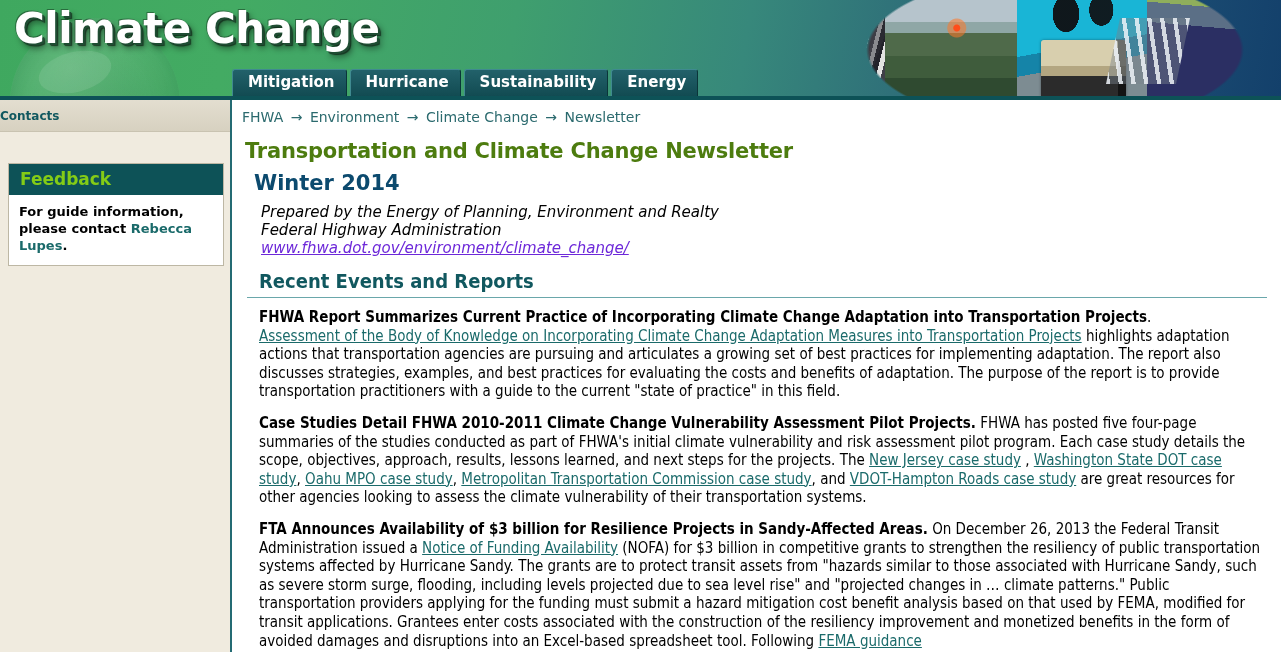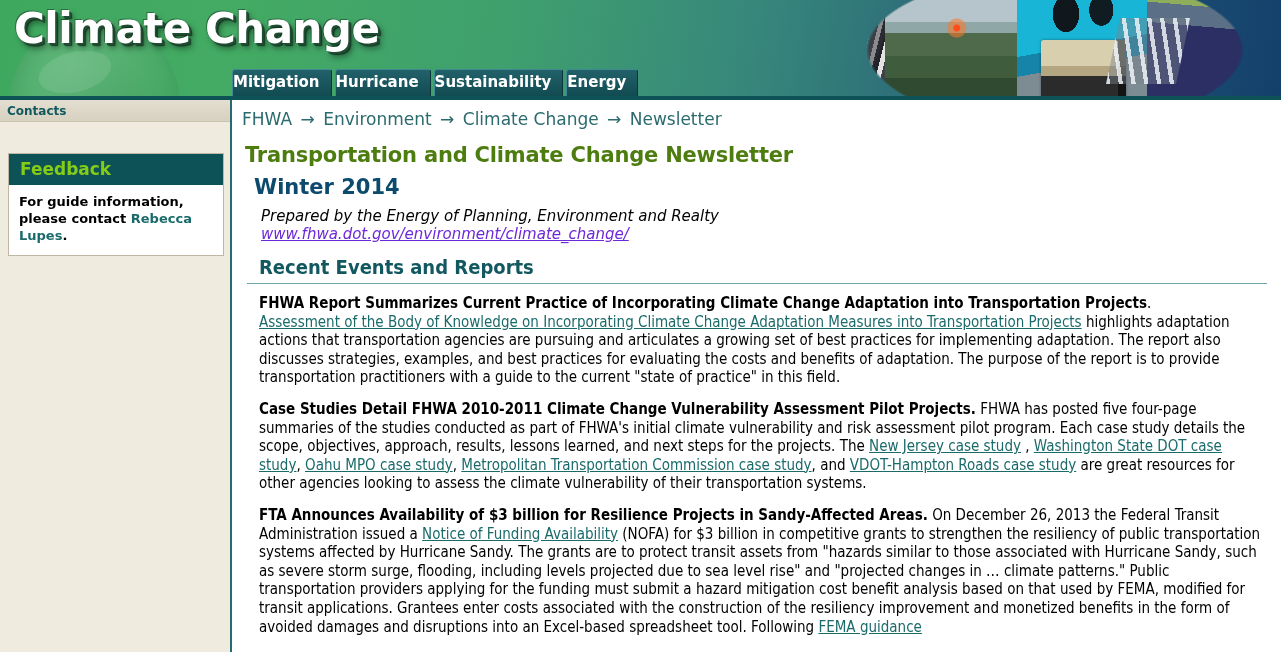--- a/index.html
+++ b/index.html
@@ -111,21 +111,21 @@
   #tabs {
     position: absolute; left: 232px; bottom: 0;
     display: flex; gap: 3px; align-items: flex-end;
     z-index: 5;
   }
   .tab {
     background: linear-gradient(#22616a, #124b52);
     color: #ffffff;
     font-size: 15px; font-weight: bold;
     font-family: "DejaVu Sans", sans-serif;
-    padding: 5px 11px 6px 0;
+    padding: 5px 11px 6px 15px;
     border-top: 1px solid #3f8a90;
     border-left: 1px solid #3f8a90;
     border-right: 1px solid #0a3539;
     border-radius: 3px 3px 0 0;
     line-height: 15px;
     cursor: pointer;
     white-space: nowrap;
   }
 
   
@@ -133,25 +133,24 @@
 
   
   #sidebar {
     width: 232px; height: 552px;
     background: #f0ebdf;
     border-right: 2px solid #246b73;
     box-sizing: border-box;
     position: relative;
   }
   #contacts-bar {
-    height: 22px;
+    height: 32px;
     background: linear-gradient(#e3ded0, #d7d1c0);
     border-bottom: 1px solid #c9c3b1;
     display: flex; align-items: center;
-    padding-left: 7px;
     box-sizing: border-box;
   }
   #contacts-link {
     font-size: 12px; font-weight: bold;
     color: #11585f; cursor: pointer;
     font-family: "DejaVu Sans", sans-serif;
   }
   #feedback-box {
     margin: 31px 6px 0 8px;
     border: 1px solid #bdb7a4;
@@ -175,21 +174,21 @@
 
   
   #content {
     flex: 1; height: 552px;
     background: #ffffff;
     padding: 9px 14px 0 10px;
     box-sizing: border-box;
     overflow: hidden;
   }
   #breadcrumb {
-    font-size: 17px; color: #2b6a6e;
+    font-size: 14px; color: #2b6a6e;
     font-family: "DejaVu Sans", sans-serif;
     margin-bottom: 14px;
   }
   #breadcrumb .crumb { cursor: pointer; }
   #breadcrumb .arrow { color: #2b6a6e; margin: 0 3px; }
 
   #page-title {
     font-size: 21px; font-weight: bold;
     font-family: "DejaVu Sans", sans-serif;
     color: #4d7c0f; margin: 0 0 8px 3px;
@@ -279,20 +278,21 @@
         <span class="crumb">Climate Change</span>
         <span class="arrow">→</span>
         <span class="crumb">Newsletter</span>
       </div>
 
       <h1 id="page-title">Transportation and Climate Change Newsletter</h1>
       <h2 id="issue-title">Winter 2014</h2>
 
       <div id="prepared-by">
         <div>Prepared by the Energy of Planning, Environment and Realty</div>
+        <div>Federal Highway Administration</div>
         <span id="prepared-url">www.fhwa.dot.gov/environment/climate_change/</span>
       </div>
 
       <h3 id="section-heading">Recent Events and Reports</h3>
       <div id="section-rule"></div>
 
       <p class="article"><b>FHWA Report Summarizes Current Practice of Incorporating Climate Change Adaptation into Transportation Projects</b><span>.</span><br><span class="inline-link">Assessment of the Body of Knowledge on Incorporating Climate Change Adaptation Measures into Transportation Projects</span><span> highlights adaptation actions that transportation agencies are pursuing and articulates a growing set of best practices for implementing adaptation. The report also discusses strategies, examples, and best practices for evaluating the costs and benefits of adaptation. The purpose of the report is to provide transportation practitioners with a guide to the current "state of practice" in this field.</span></p>
 
       <p class="article"><b>Case Studies Detail FHWA 2010-2011 Climate Change Vulnerability Assessment Pilot Projects.</b><span> FHWA has posted five four-page summaries of the studies conducted as part of FHWA's initial climate vulnerability and risk assessment pilot program. Each case study details the scope, objectives, approach, results, lessons learned, and next steps for the projects. The </span><span class="inline-link">New Jersey case study</span><span> , </span><span class="inline-link">Washington State DOT case study</span><span>, </span><span class="inline-link">Oahu MPO case study</span><span>, </span><span class="inline-link">Metropolitan Transportation Commission case study</span><span>, and </span><span class="inline-link">VDOT-Hampton Roads case study</span><span> are great resources for other agencies looking to assess the climate vulnerability of their transportation systems.</span></p>
 

